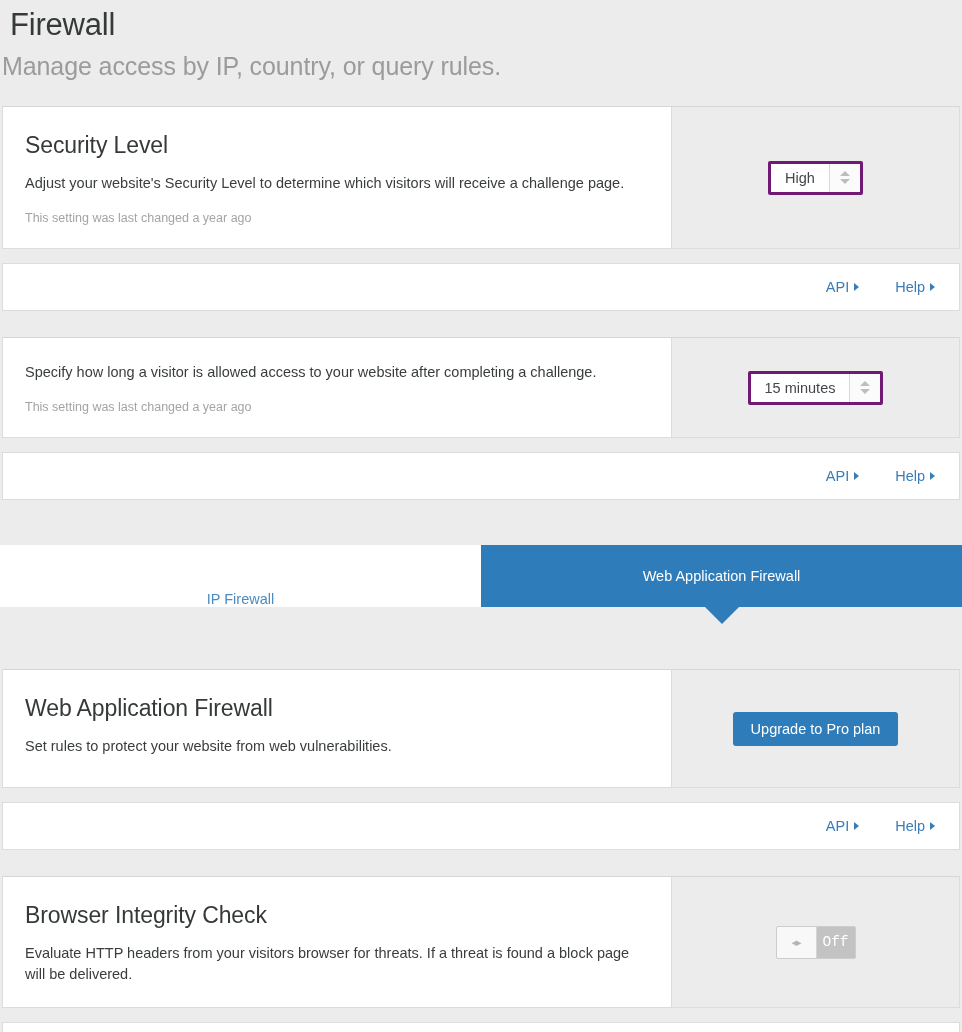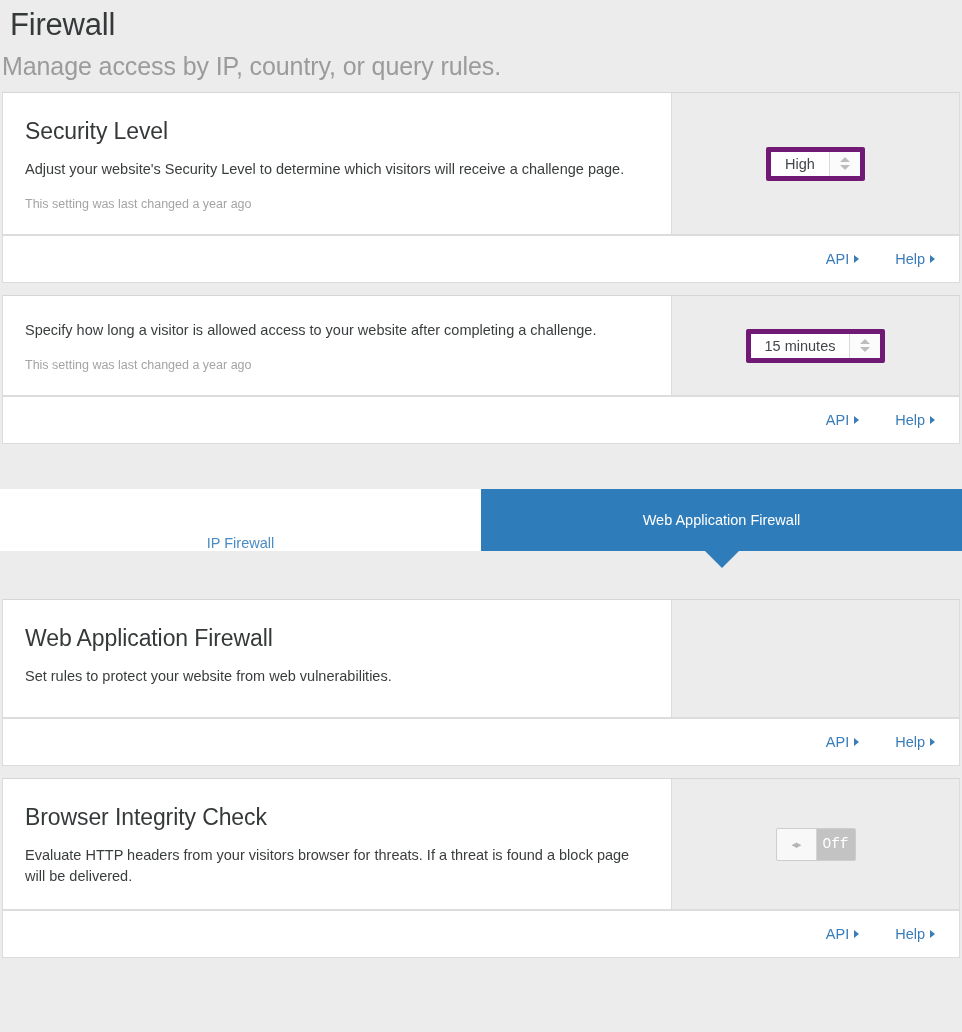--- a/index.html
+++ b/index.html
@@ -20,21 +20,21 @@
   }
   .page-subtitle {
     font-size: 25px; font-weight: 400; color: #9b9b9b;
     line-height: 27px; margin: 0; padding-top: 3px;
     letter-spacing: -0.1px;
   }
 
   
   .card {
     background: transparent;
-    margin: 0 2px 0 2px;
+    margin: 14px 2px 0 2px;
     border: 1px solid #dcdcdc;
     border-top: 1px solid #d6d6d6;
   }
   .card-body {
     display: flex;
     align-items: stretch;
   }
   .card-left {
     width: 669px;
     flex: 0 0 669px;
@@ -85,21 +85,21 @@
     border-left: 5px solid #3a7cb8;
   }
 
   .spacer { height: 12px; background: #ececec; }
   .spacer-tabs-top { height: 45px; background: #ececec; }
   .spacer-tabs-bottom { height: 48px; background: #ececec; }
 
   
   .select-wrap {
     display: inline-flex;
-    border: 5px solid #701a75;
+    border: 3px solid #701a75;
     background: #c2410c;
     border-radius: 2px;
     height: 34px;
     overflow: hidden;
   }
   .select-value {
     display: flex; align-items: center; justify-content: center;
     padding: 0 14px;
     font-size: 14.5px; color: #43464a;
     min-width: 56px;
@@ -291,20 +291,23 @@
 </div>
 
 <div class="spacer-tabs-bottom"></div>
 
 <div class="card">
   <div class="card-body">
     <div class="card-left" style="padding-bottom:30px;">
       <h2 class="card-title">Web Application Firewall</h2>
       <p class="card-desc">Set rules to protect your website from web vulnerabilities.</p>
     </div>
+    <div class="card-right">
+      <button class="btn-primary">Upgrade to Pro plan</button>
+    </div>
   </div>
 </div>
 <div class="card" style="border-top:none;">
   <div class="card-footer">
     <a class="footer-link">
       <span>API</span>
       <span class="caret"></span>
     </a>
     <a class="footer-link">
       <span>Help</span>

